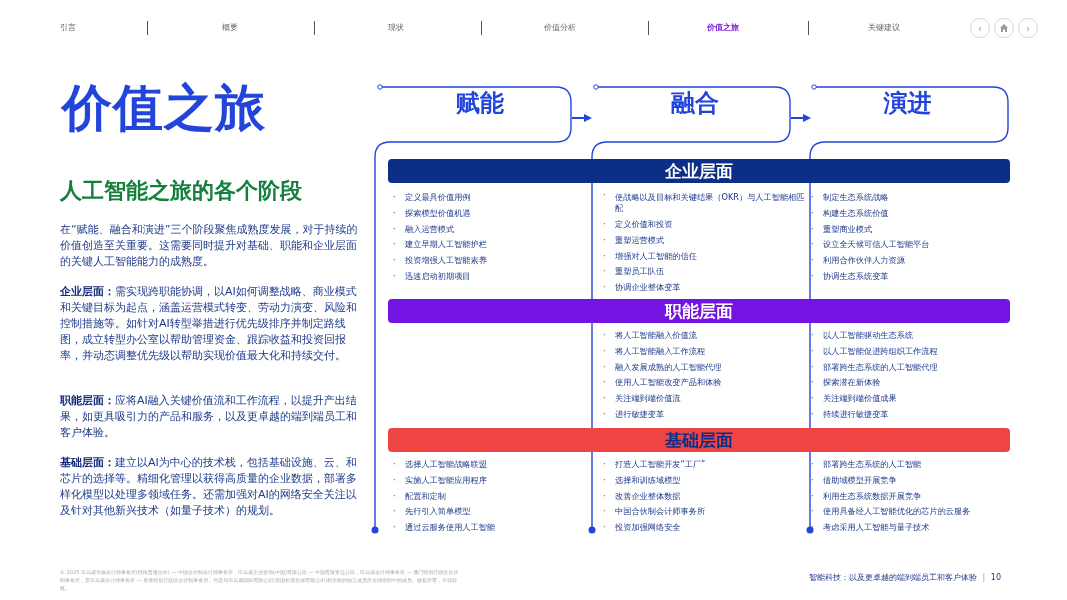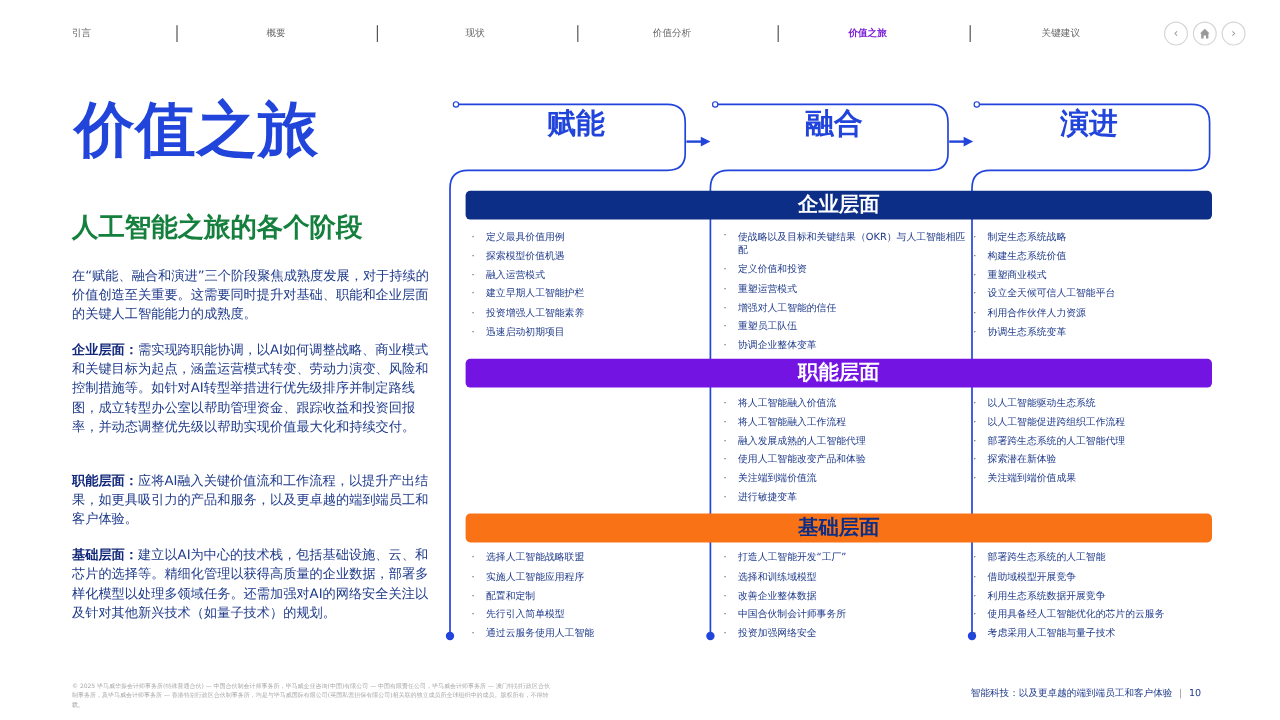--- a/index.html
+++ b/index.html
@@ -33,21 +33,21 @@
   svg.connectors { position: absolute; left: 0; top: 0; }
 
   .stage { position: absolute; top: 88px; height: 56px; text-align: center; }
   .stage-title { font-size: 24px; font-weight: bold; color: #2144db; line-height: 30px; }
   .stage-sub { font-size: 14px; color: #2144db; line-height: 16px; margin-top: 46px; }
 
   .band { position: absolute; left: 388px; width: 622px; height: 24px; border-radius: 4px;
           color: #fff; font-weight: bold; font-size: 17px; text-align: center; line-height: 24px; }
   .band.ent { top: 159px; background: #0c2e86; }
   .band.fun { top: 299px; background: #7414e3; }
-  .band.fnd { top: 428px; background: #f97316; color: #0c2e86; }
+  .band.fnd { top: 428px; background: #ef4444; color: #0c2e86; }
 
   .col { position: absolute; width: 200px; }
   .col ul { list-style: none; }
   .col li { position: relative; font-size: 8.2px; line-height: 15.8px; color: #1e3a8a; padding-left: 15px; }
   .col li::before { content: "·"; position: absolute; left: 3px; top: 0; color: #555; }
   .col.c1 { left: 390px; }
   .col.c2 { left: 600px; width: 205px; }
   .col.c3 { left: 808px; }
   .row1 { top: 190px; }
   .row2 { top: 328px; }
@@ -181,20 +181,21 @@
     <li>进行敏捷变革</li>
   </ul>
     </div>
   <div class="col c3 row2">
       <ul>
     <li>以人工智能驱动生态系统</li>
     <li>以人工智能促进跨组织工作流程</li>
     <li>部署跨生态系统的人工智能代理</li>
     <li>探索潜在新体验</li>
     <li>关注端到端价值成果</li>
+    <li>持续进行敏捷变革</li>
   </ul>
     </div>
 
   <div class="col c1 row3">
       <ul>
     <li>选择人工智能战略联盟</li>
     <li>实施人工智能应用程序</li>
     <li>配置和定制</li>
     <li>先行引入简单模型</li>
     <li>通过云服务使用人工智能</li>

